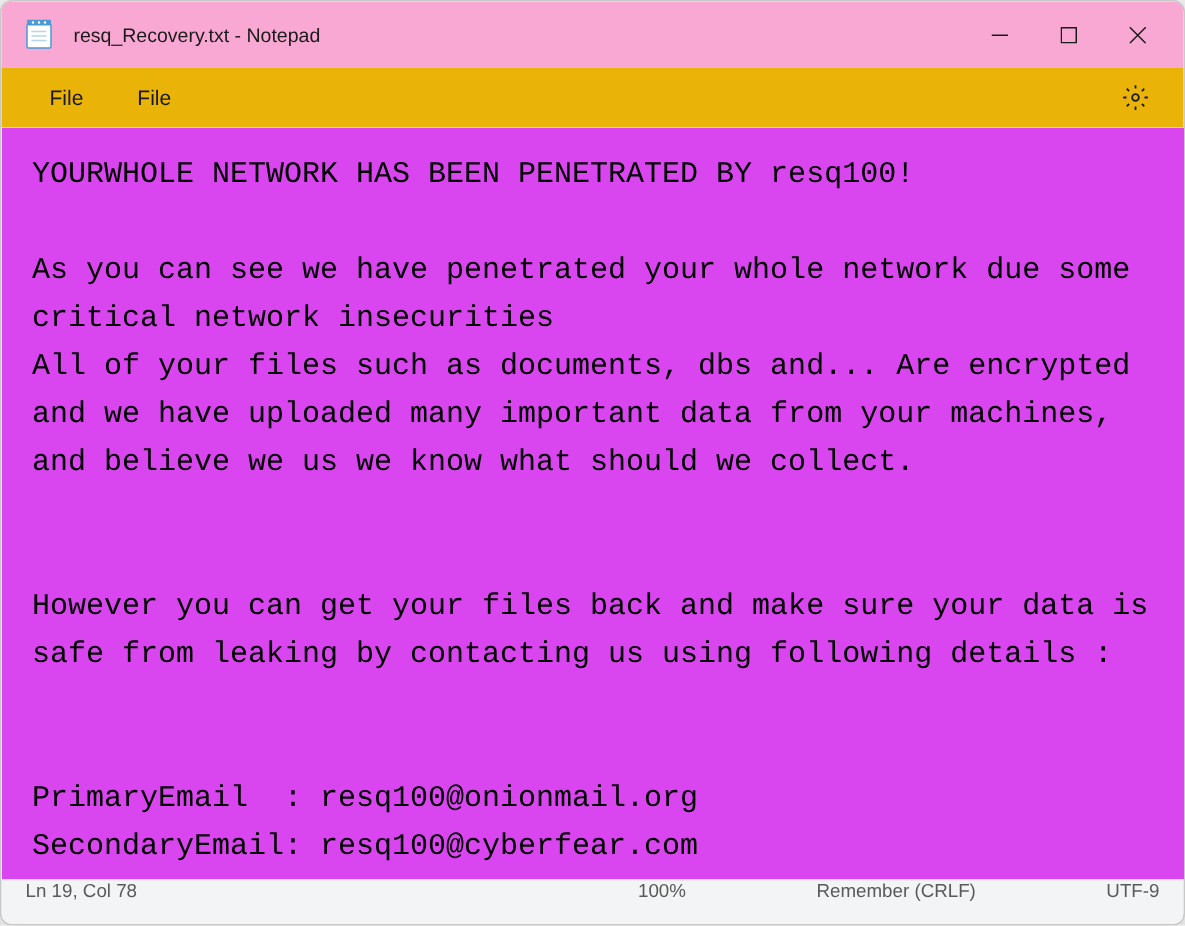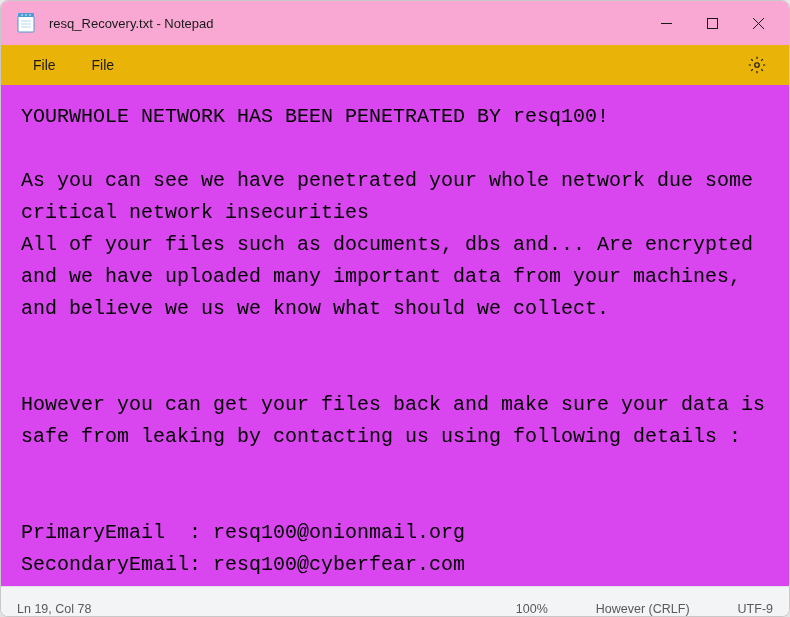--- a/index.html
+++ b/index.html
@@ -97,34 +97,34 @@
       white-space: pre-wrap;
       word-wrap: break-word;
       overflow: auto;
       position: relative;
     }
     .statusbar {
       height: 30px;
       background: #f3f4f5;
       border-top: 1px solid #e2e2e2;
       display: flex;
-      align-items: flex-end;
+      align-items: flex-start;
       font-size: 12.5px;
       color: #5a5a5a;
       padding: 0 16px;
     }
     .status-cell {
       padding-right: 30px;
     }
     .status-spacer {
       flex: 1;
     }
     .status-right {
       display: flex;
-      gap: 48px;
+      gap: 87px;
     }
   </style>
 </head>
 <body>
 
 <div class="window">
 
   <div class="titlebar">
     <span class="app-icon">
       <svg viewBox="0 0 18 20" width="18" height="20">
@@ -188,18 +188,18 @@
 use this as the title of your email
 
 
 (Remember, if we don't hear from you for a while, we will start leaking data)</span></div>
 
   <div class="statusbar">
     <div class="status-cell">Ln 19, Col 78</div>
     <div class="status-spacer"></div>
     <div class="status-right">
       <div>100%</div>
-      <div>However (CRLF)</div>
+      <div>Remember (CRLF)</div>
       <div>UTF-9</div>
     </div>
   </div>
 
 </div>
 
 </body></html>

